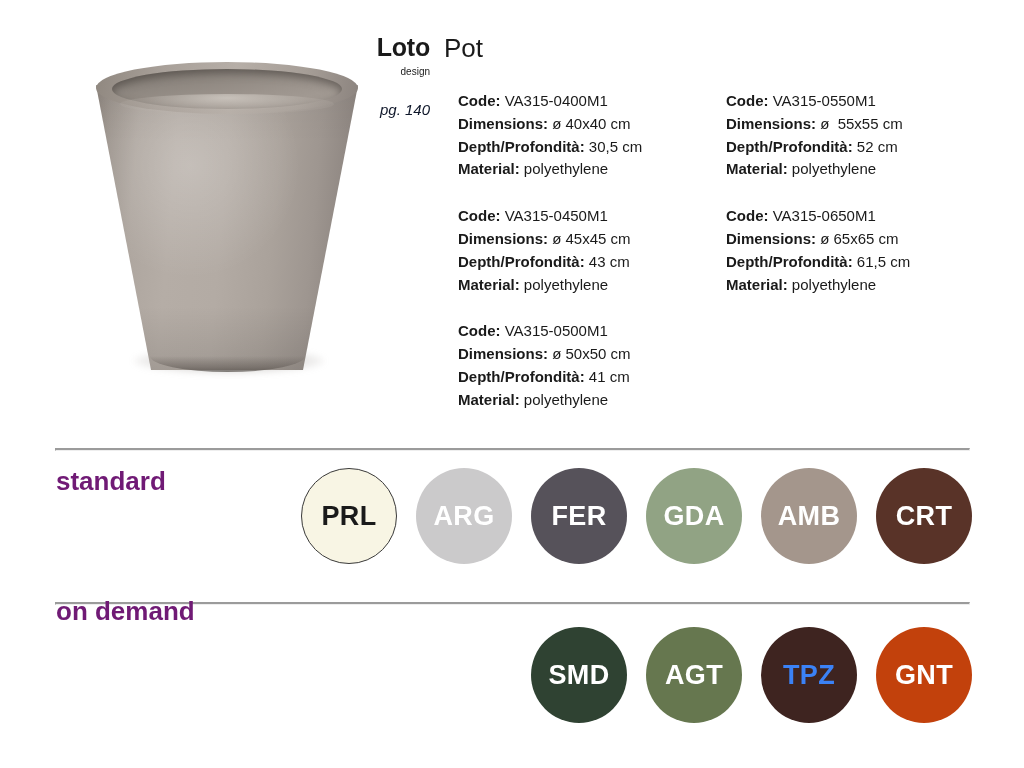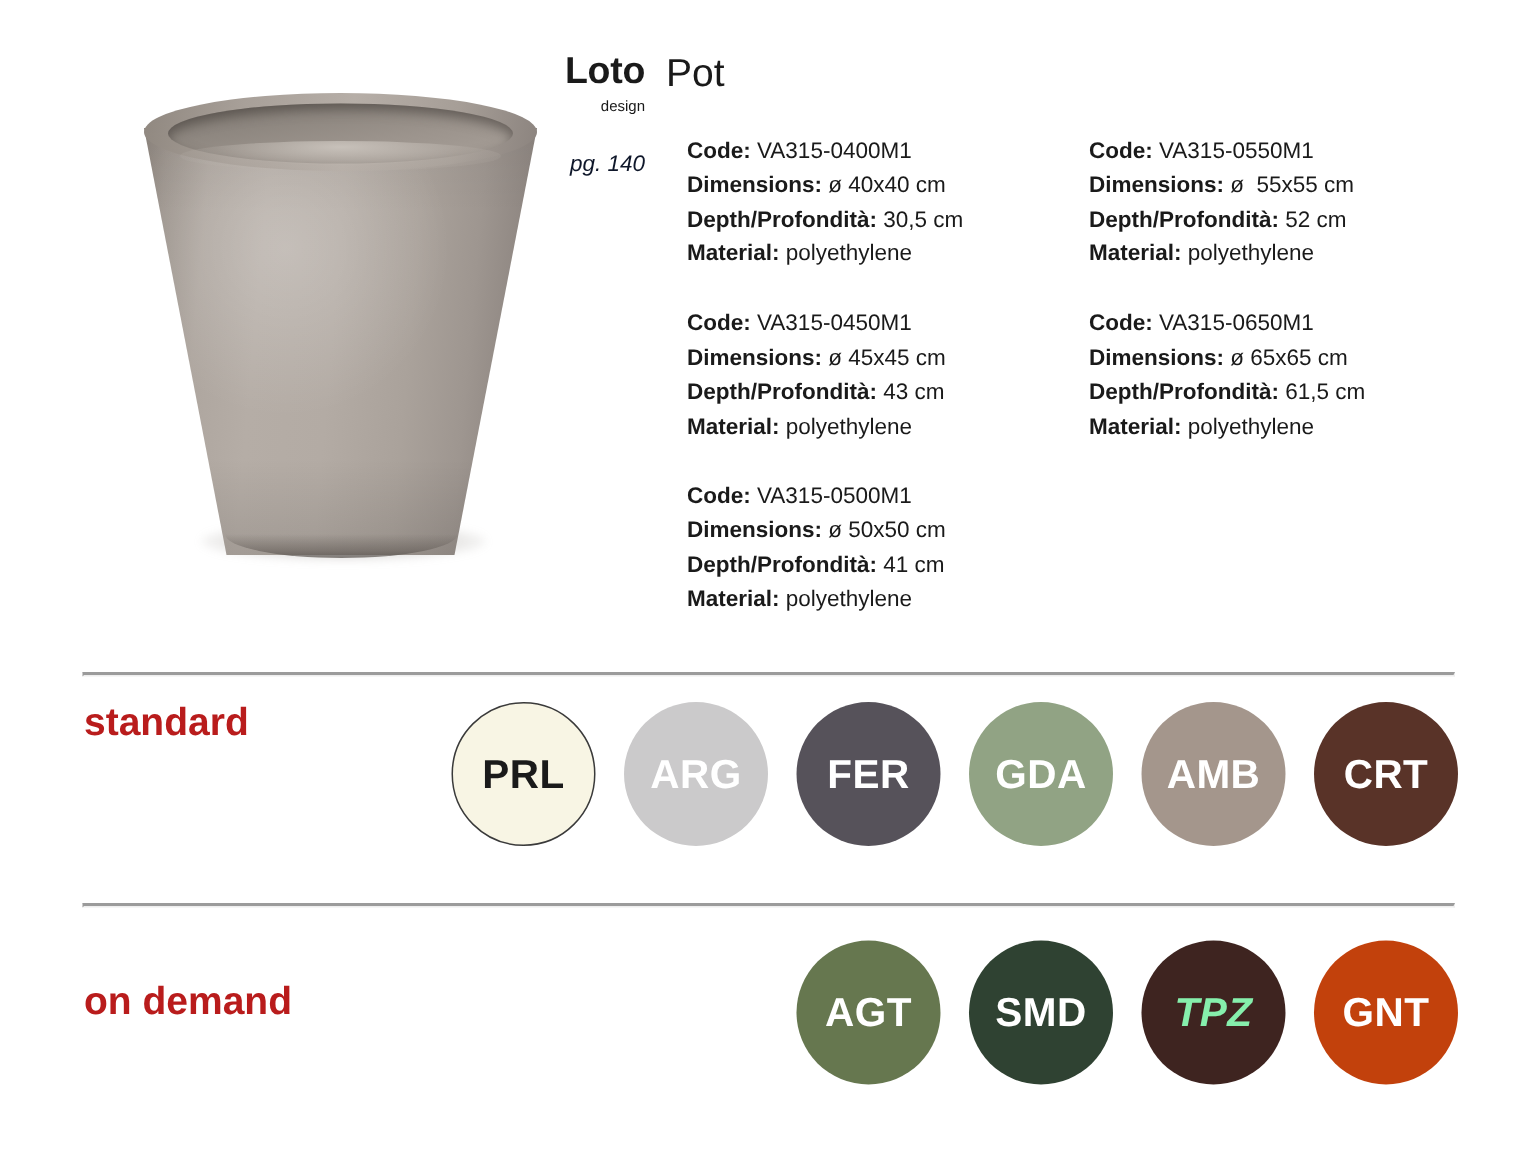--- a/index.html
+++ b/index.html
@@ -107,24 +107,24 @@
   
   .divider {
     position: absolute; left: 55px; width: 915px;
     height: 0; border-top: 2px solid #9b9b9b;
   }
   .divider.standard-divider { top: 440px; }
   .divider.ondemand-divider { top: 594px; }
 
   .section-label {
     position: absolute; left: 56px;
-    font-size: 26px; font-weight: bold; color: #b91c1c;
+    font-size: 26px; font-weight: bold; color: #701a75;
   }
   .section-label.standard-label { top: 466px; }
-  .section-label.ondemand-label { top: 652px; }
+  .section-label.ondemand-label { top: 596px; }
 
   .swatch-row { position: absolute; display: flex; align-items: flex-end; }
   .swatch-row.standard-row { left: 301px; top: 468px; gap: 19px; }
   .swatch-row.ondemand-row { left: 531px; top: 627px; gap: 19px; }
 
   .swatch {
     width: 96px; height: 96px; border-radius: 50%;
     display: flex; align-items: center; justify-content: center;
     font-size: 27px; font-weight: bold; letter-spacing: 0.3px;
     line-height: 1;
@@ -215,27 +215,27 @@
         <span>AMB</span>
       </div>
     <div class="swatch" style="background:#593328;color:#ffffff;">
         <span>CRT</span>
       </div>
   </div>
 
   <hr class="divider ondemand-divider">
   <div class="section-label ondemand-label">on demand</div>
   <div class="swatch-row ondemand-row">
+    <div class="swatch" style="background:#2f4232;color:#ffffff;">
+        <span>SMD</span>
+      </div>
     <div class="swatch" style="background:#66774f;color:#ffffff;">
         <span>AGT</span>
       </div>
-    <div class="swatch" style="background:#2f4232;color:#ffffff;">
-        <span>SMD</span>
-      </div>
-    <div class="swatch" style="background:#3e2420;color:#86efac;font-style:italic;">
+    <div class="swatch" style="background:#3e2420;color:#3b82f6;">
         <span>TPZ</span>
       </div>
     <div class="swatch" style="background:#c2410c;color:#ffffff;">
         <span>GNT</span>
       </div>
   </div>
 
 </div>
 
 </body></html>

